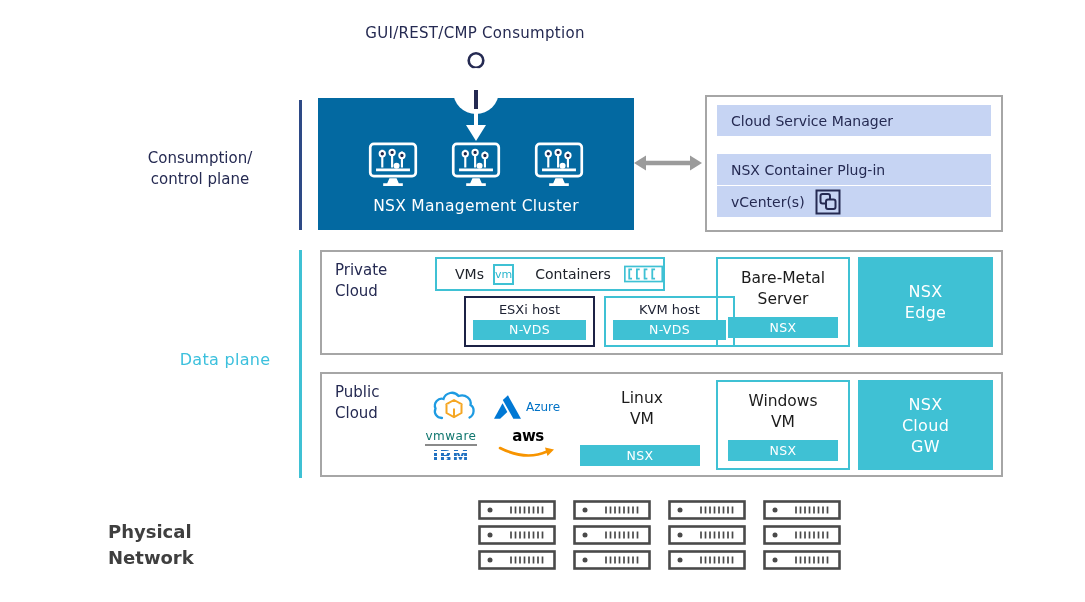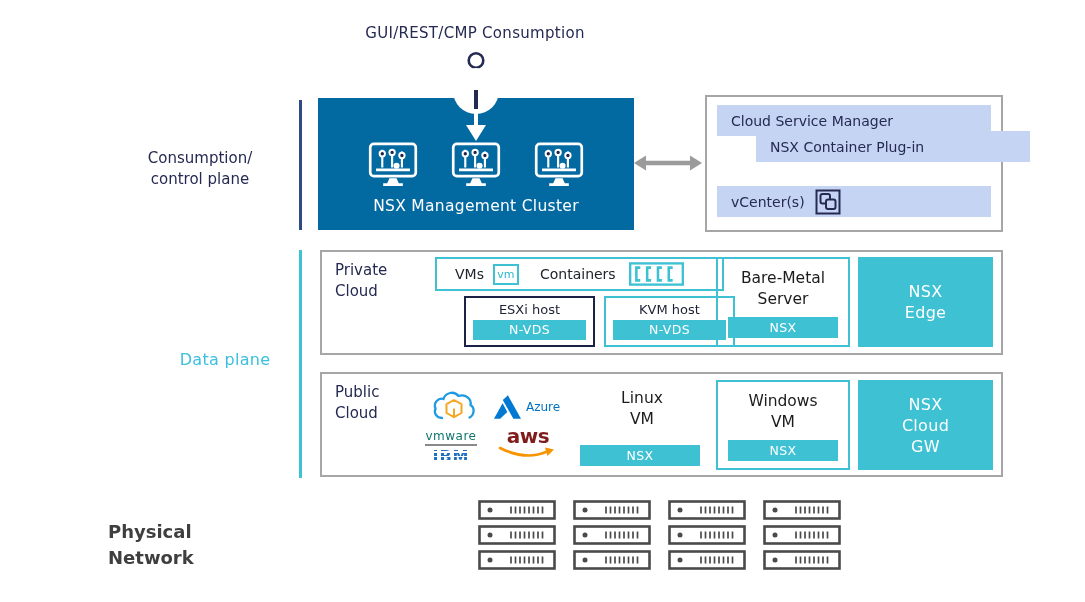--- a/index.html
+++ b/index.html
@@ -32,31 +32,31 @@
                    color:#ffffff; font-size:15.5px; letter-spacing:.3px; }
 
   #dbl-arrow { left:634px; top:153px; }
 
   
   #apps-box { left:705px; top:95px; width:298px; height:137px; border:2px solid #a6a6a6;
               background:#fff; box-sizing:border-box; }
   .app-row { position:absolute; left:10px; width:274px; height:31px; background:#c6d4f3;
              display:flex; align-items:center; padding-left:14px; box-sizing:border-box;
              color:#252a52; font-size:14px; }
-  #app-row-0 { top:8px; } #app-row-1 { top:34px;margin-left:39px; } #app-row-2 { top:89px; }
+  #app-row-0 { top:8px; } #app-row-1 { top:57px; } #app-row-2 { top:89px; }
   .vc-icon { margin-left:10px; }
 
   
   .panel { border:2px solid #a6a6a6; background:#fff; box-sizing:border-box;padding-left:20px; }
   #private-box { left:320px; top:250px; width:683px; height:105px; }
   #public-box  { left:320px; top:372px; width:683px; height:105px; }
   .panel-label { position:absolute; left:13px; top:8px; font-size:15px; color:#252a52;
                  line-height:21px; }
 
-  #workloads { position:absolute; left:113px; top:5px; width:289px; height:34px;
+  #workloads { position:absolute; left:113px; top:5px; width:230px; height:34px;
                border:2px solid #3fc1d4; box-sizing:border-box; display:flex;
                align-items:center; padding-left:18px; gap:9px; }
   .wl-text { font-size:14px; color:#20242c; }
   #vm-badge { width:26px; height:21px; border:2px solid #3fc1d4; box-sizing:border-box;
               color:#2ab6cd; font-size:11px; text-align:center; line-height:17px; }
   #containers-lbl { margin-left:12px; }
   #containers-icon { margin-left:4px; }
 
   .host-box { position:absolute; top:44px; width:131px; height:51px; box-sizing:border-box;
               text-align:center;margin-left:28px; }
@@ -86,21 +86,21 @@
   #cloudcube { position:absolute; left:110px; top:14px; }
   #azure { position:absolute; left:172px; top:21px; display:flex; align-items:center; gap:5px; }
   #azure-text { font-size:12px; color:#0072c6; }
   #vmware-ibm { position:absolute; left:103px; top:55px; width:52px; text-align:center; }
   #vmware-text { font-size:12px; color:#0f766e; letter-spacing:.5px; }
   #vmware-rule { height:2px; background:#8a8a8a; margin:1px 0 1px 0; }
   #ibm-wrap { position:relative; display:inline-block; }
   #ibm-text { font-size:16px; font-weight:bold; color:#1f70c1; letter-spacing:1px; }
   .ibm-stripe { position:absolute; left:-2px; right:-2px; height:1.6px; background:#fff; }
   #aws { position:absolute; left:176px; top:52px; width:60px; text-align:center; }
-  #aws-text { font-size:20px; font-weight:bold; color:#7f1d1d; letter-spacing:-.5px;
+  #aws-text { font-size:15px; font-weight:bold; color:#000000; letter-spacing:-.5px;
               line-height:20px; }
 
   #linux { position:absolute; left:255px; top:14px; width:130px; text-align:center;
            font-size:15.5px; color:#1c1c1c; line-height:21px; }
   #linux-bar { position:absolute; left:258px; top:71px; width:120px; height:21px;
                background:#3fc1d4; color:#fff; font-size:12.5px; line-height:21px;
                text-align:center; letter-spacing:.4px; }
 
   
   #phys-label { left:108px; top:519px; font-size:18px; font-weight:bold; color:#3f3f3f;

